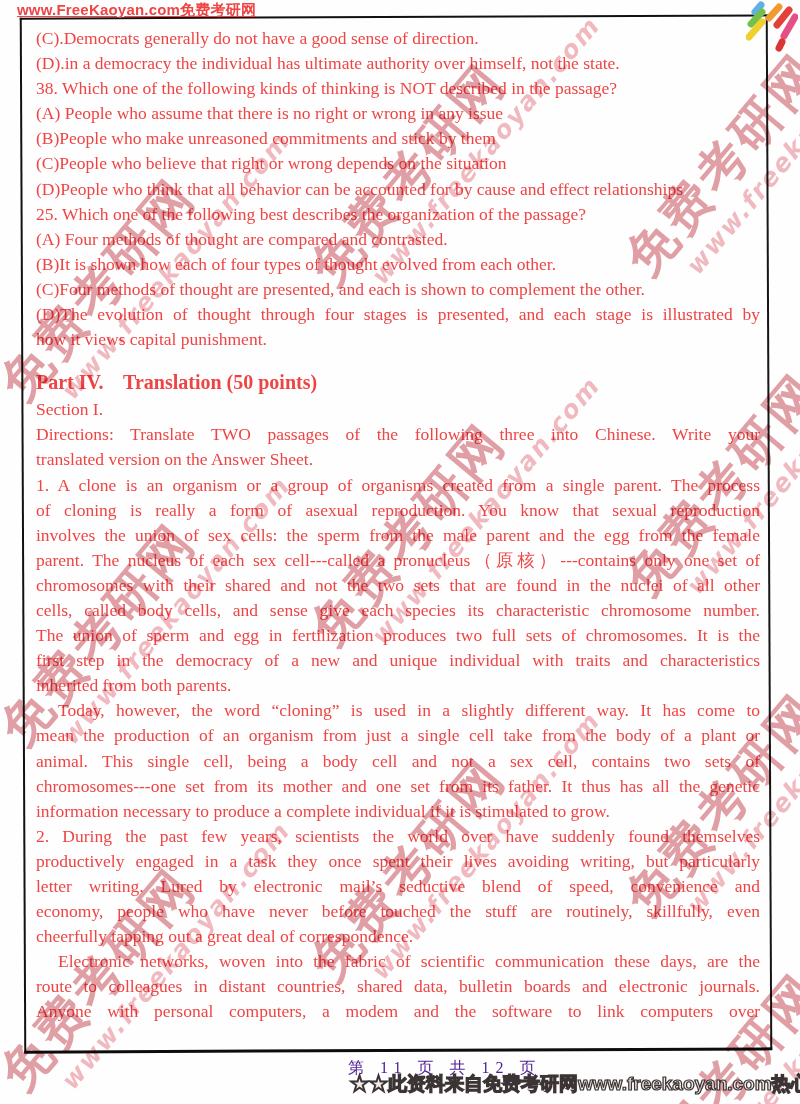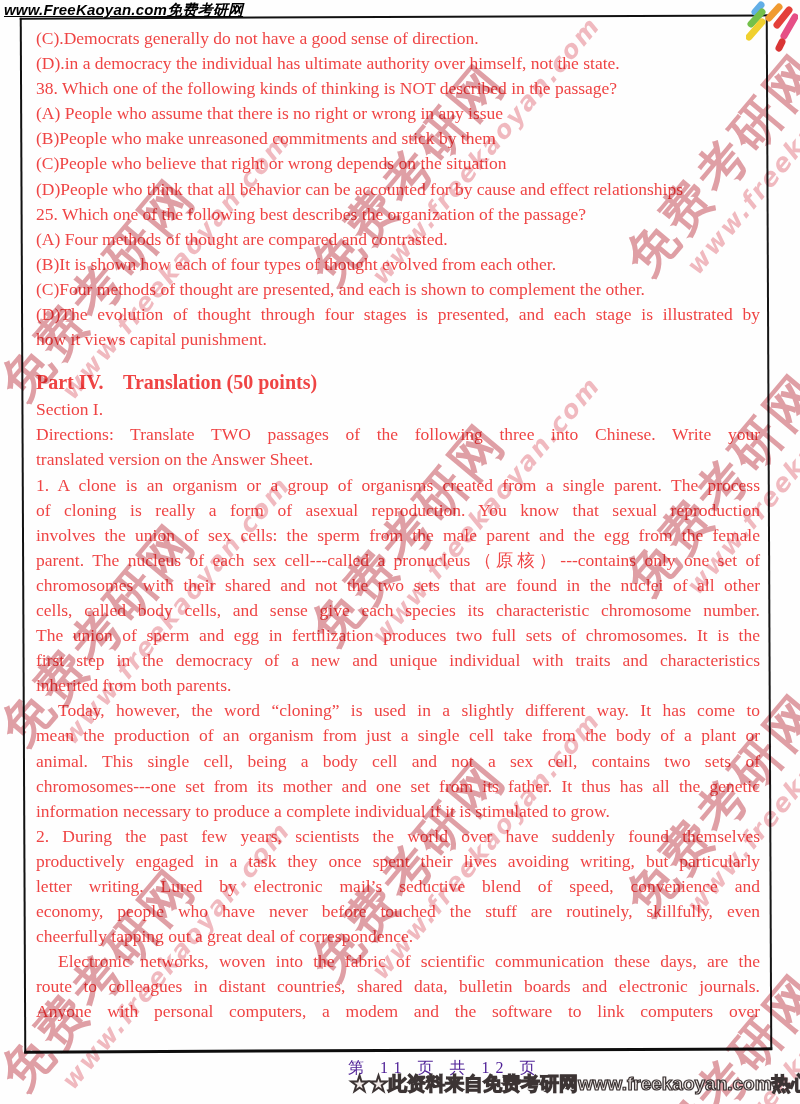--- a/index.html
+++ b/index.html
@@ -4,26 +4,25 @@
 <style>
   * { margin:0; padding:0; box-sizing:border-box; }
   html,body { background:#ffffff; }
   .page {
     position:relative; width:800px; height:1104px;
     background:#fefefe; overflow:hidden;
     font-family:"Liberation Serif", serif;
   }
   
   .site-link {
-    position:absolute; left:4px; top:1px;
+    position:absolute; left:17px; top:1px;
     font-family:"Liberation Sans", sans-serif;
-    font-size:15px; font-weight:bold; color:#000000;
+    font-size:15px; font-weight:bold; color:#ef4444;
     text-decoration:underline; letter-spacing:0.2px;
     z-index:5;
-    font-style:italic;
   }
   .logo { position:absolute; right:2px; top:0; z-index:6; }
   
   .doc-frame {
     position:absolute; left:22px; top:16px; width:748px; height:1036px;
     border-left:2px solid #111; border-right:2px solid #161616;
     border-top:2px solid #111; border-bottom:3px solid #0d0d0d;
     transform:rotate(-0.25deg);
     background:transparent; z-index:1;
   }

